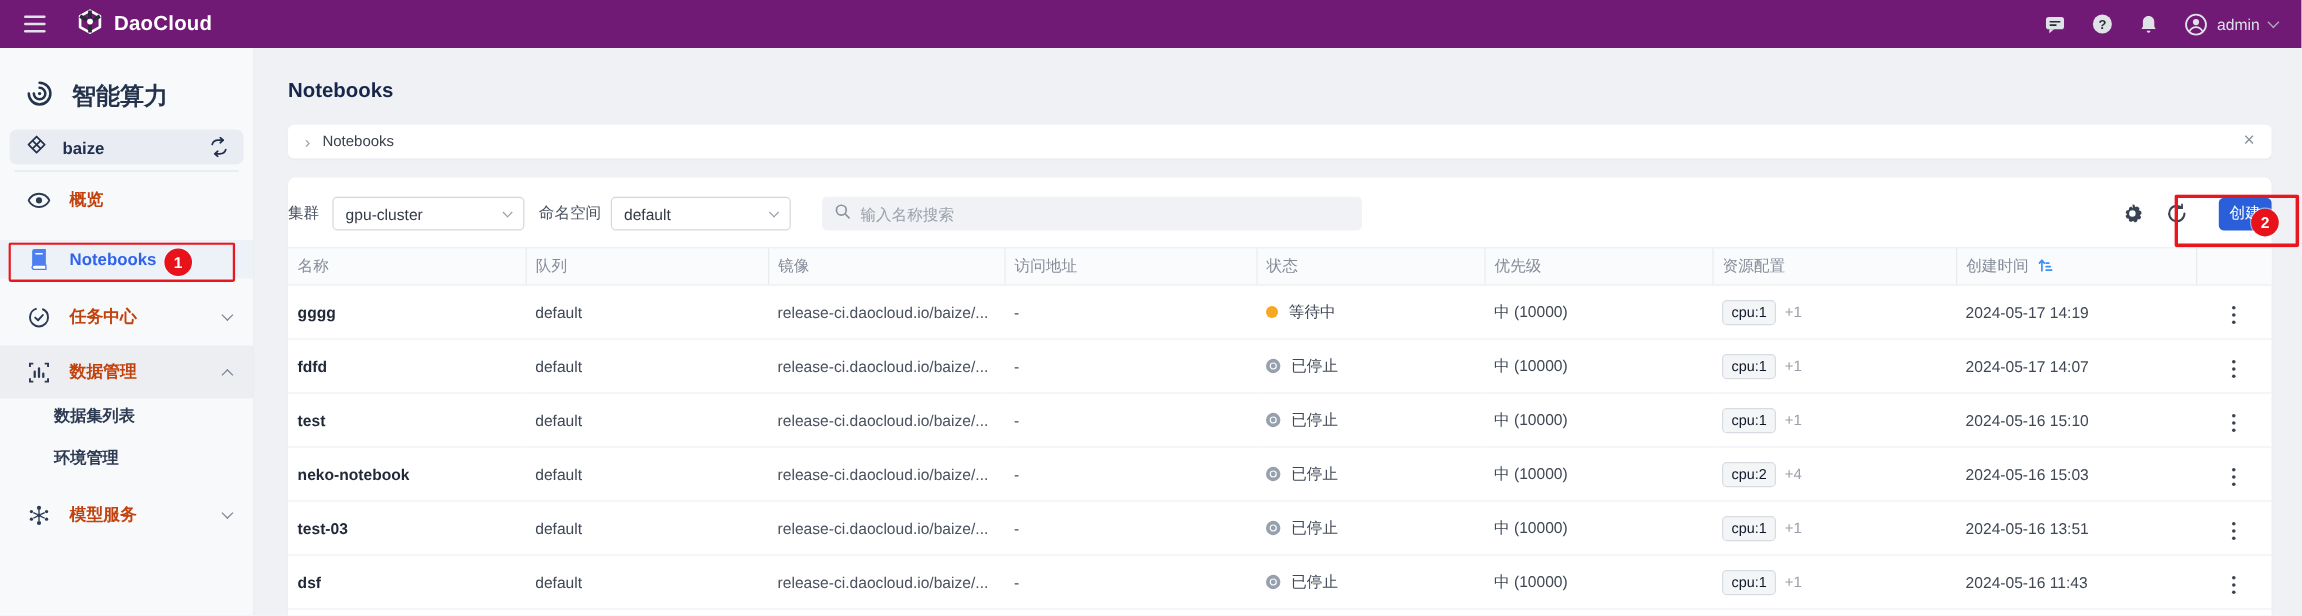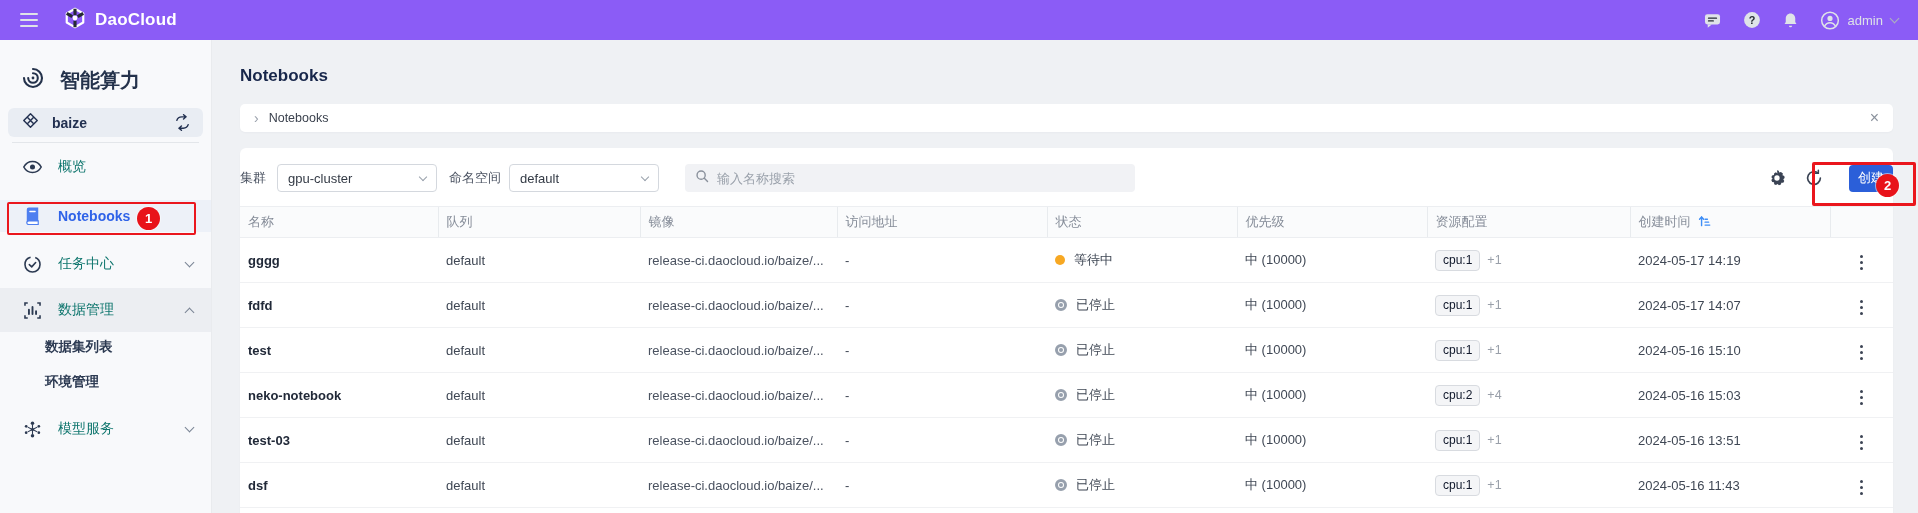--- a/index.html
+++ b/index.html
@@ -1,19 +1,19 @@
 <!DOCTYPE html>
 <html><head>
 <meta charset="utf-8">
 <style>
   * { margin:0; padding:0; box-sizing:border-box; }
   html,body { width:1918px; height:513px; overflow:hidden; font-family:"Liberation Sans","DejaVu Sans",sans-serif; background:#eff1f4; }
 
   
-  .topbar { position:relative; height:40px; background:#8b5cf6; display:flex; align-items:center; padding:0 20px; color:#e8ebef; z-index:5; }
+  .topbar { position:relative; height:40px; background:#701a75; display:flex; align-items:center; padding:0 20px; color:#e8ebef; z-index:5; }
   .hamburger { width:18px; display:flex; flex-direction:column; gap:4px; cursor:pointer; }
   .hamburger span { height:2px; background:#dfe3e8; border-radius:1px; }
   .brand { display:flex; align-items:center; gap:9px; margin-left:26px; }
   .brand-name { font-size:17px; font-weight:bold; color:#ffffff; letter-spacing:.2px; }
   .topbar-right { margin-left:auto; display:flex; align-items:center; gap:19px; }
   .tb-icon { width:20px; height:20px; display:flex; align-items:center; justify-content:center; cursor:pointer; }
   .user { display:flex; align-items:center; gap:8px; cursor:pointer; }
   .user-name { font-size:13px; color:#dde1e7; }
   .chev { width:7px; height:7px; border-right:1.6px solid #aeb4bd; border-bottom:1.6px solid #aeb4bd; transform:rotate(45deg); margin-top:-3px; }
 
@@ -24,21 +24,21 @@
 
   
   .sb-header { display:flex; align-items:center; gap:15px; padding-left:21px; margin-top:26px; height:28px; }
   .sb-header-label { font-size:20px; font-weight:bold; color:#24324b; }
   .ws-box { margin:14px 8px 4px; height:29px; background:#e9edf3; border-radius:6px; display:flex; align-items:center; padding:0 12px 0 14px; cursor:pointer; }
   .ws-label { font-size:14px; font-weight:bold; color:#223050; margin-left:13px; }
   .ws-swap { margin-left:auto; display:flex; }
   .sb-divider { height:1px; background:#e3e6ea; margin:5px 12px 0; }
   .sb-item { display:flex; align-items:center; padding-left:22px; height:30px; cursor:pointer; }
   .sb-item .sb-ico { width:20px; display:flex; justify-content:center; }
-  .sb-item .sb-label { font-size:14px; color:#0f766e; margin-left:16px; font-weight:400; }
+  .sb-item .sb-label { font-size:14px; color:#c2410c; margin-left:16px; font-weight:700; }
   .sb-item .sb-caret { margin-left:auto; margin-right:18px; width:7px; height:7px; border-right:1.6px solid #7a8494; border-bottom:1.6px solid #7a8494; }
   .caret-down { transform:rotate(45deg); margin-top:-3px; }
   .caret-up { transform:rotate(-135deg); margin-top:4px; }
   .sb-overview { margin-top:9px; }
   .sb-notebooks { margin-top:18px; height:32px; background:#edf1f8; }
   .sb-notebooks .sb-label { color:#2f63e8; font-weight:600; }
   .sb-tasks { margin-top:16px; height:32px; }
   .sb-data { margin-top:8px; height:44px; background:#eceef2; }
   .sb-sub { display:flex; align-items:center; padding-left:45px; height:30px; cursor:pointer; }
   .sb-sub:first-of-type { margin-top:8px; }

